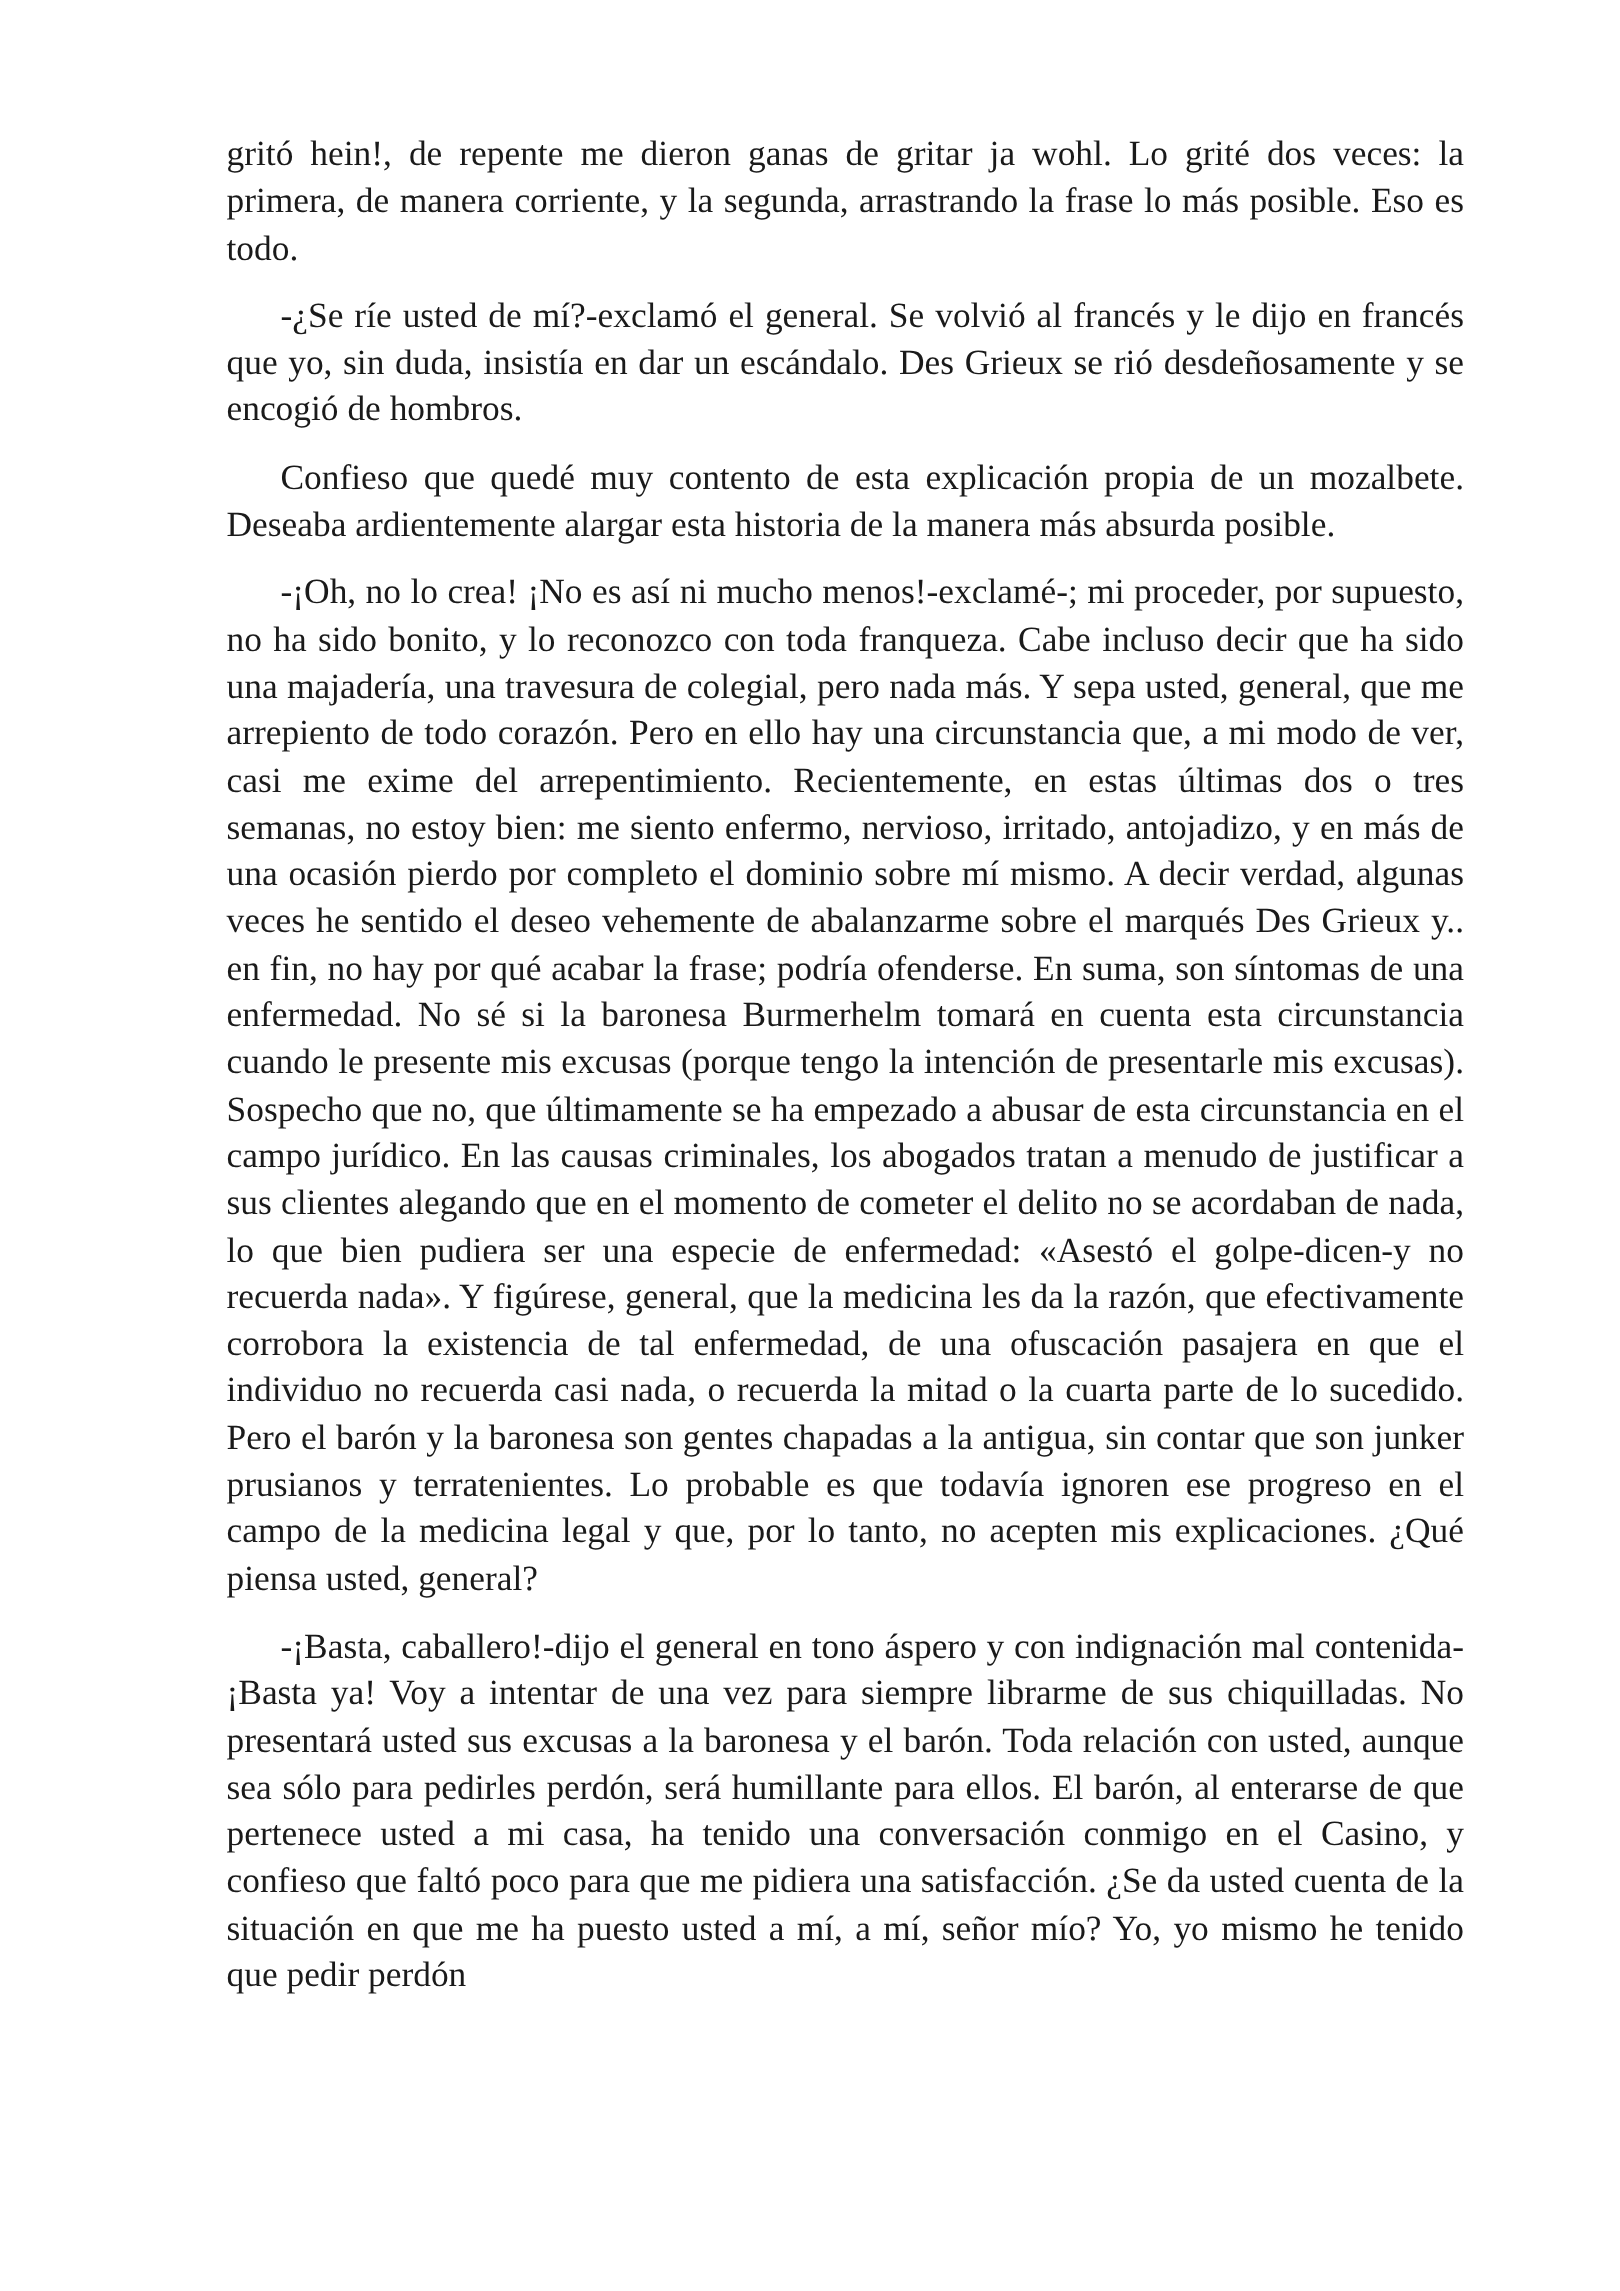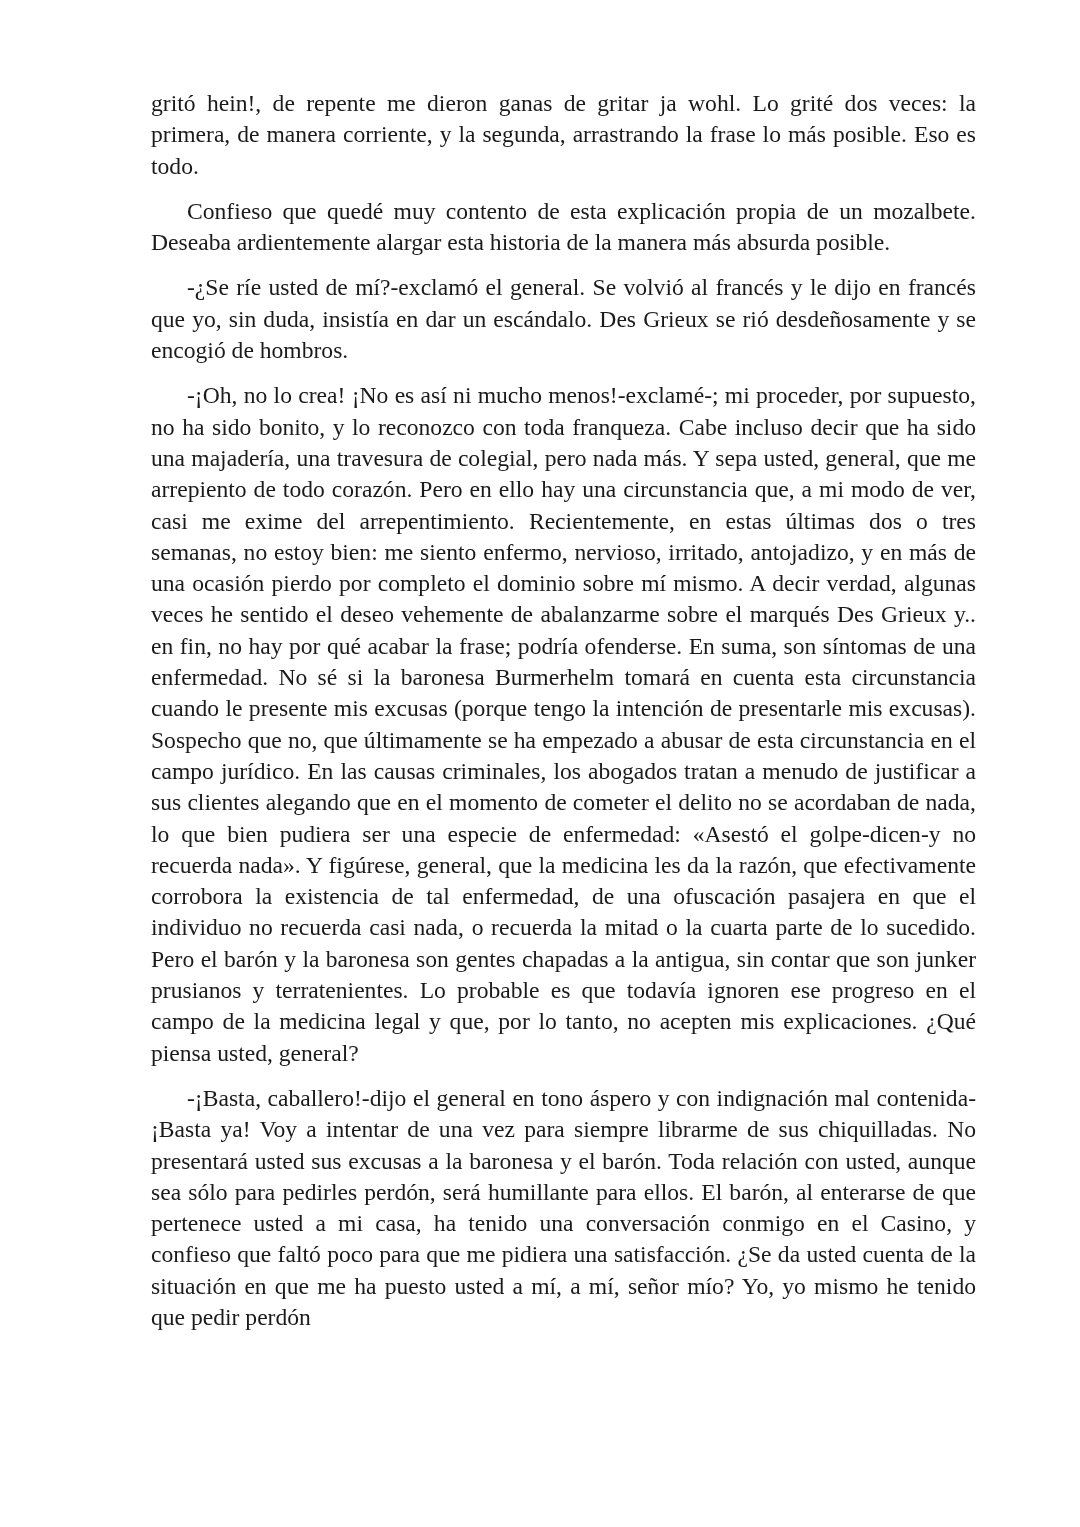--- a/index.html
+++ b/index.html
@@ -34,17 +34,17 @@
     }
     .page p.first {
       text-indent: 0;
     }
   </style>
 </head>
 <body>
 
 <div class="page">
   <p class="first">gritó hein!, de repente me dieron ganas de gritar ja wohl. Lo grité dos veces: la primera, de manera corriente, y la segunda, arrastrando la frase lo más posible. Eso es todo.</p>
+  <p class="indent">-¿Se ríe usted de mí?-exclamó el general. Se volvió al francés y le dijo en francés que yo, sin duda, insistía en dar un escándalo. Des Grieux se rió desdeñosamente y se encogió de hombros.</p>
   <p class="indent">Confieso que quedé muy contento de esta explicación propia de un mozalbete. Deseaba ardientemente alargar esta historia de la manera más absurda posible.</p>
-  <p class="indent">-¿Se ríe usted de mí?-exclamó el general. Se volvió al francés y le dijo en francés que yo, sin duda, insistía en dar un escándalo. Des Grieux se rió desdeñosamente y se encogió de hombros.</p>
   <p class="indent">-¡Oh, no lo crea! ¡No es así ni mucho menos!-exclamé-; mi proceder, por supuesto, no ha sido bonito, y lo reconozco con toda franqueza. Cabe incluso decir que ha sido una majadería, una travesura de colegial, pero nada más. Y sepa usted, general, que me arrepiento de todo corazón. Pero en ello hay una circunstancia que, a mi modo de ver, casi me exime del arrepentimiento. Recientemente, en estas últimas dos o tres semanas, no estoy bien: me siento enfermo, nervioso, irritado, antojadizo, y en más de una ocasión pierdo por completo el dominio sobre mí mismo. A decir verdad, algunas veces he sentido el deseo vehemente de abalanzarme sobre el marqués Des Grieux y.. en fin, no hay por qué acabar la frase; podría ofenderse. En suma, son síntomas de una enfermedad. No sé si la baronesa Burmerhelm tomará en cuenta esta circunstancia cuando le presente mis excusas (porque tengo la intención de presentarle mis excusas). Sospecho que no, que últimamente se ha empezado a abusar de esta circunstancia en el campo jurídico. En las causas criminales, los abogados tratan a menudo de justificar a sus clientes alegando que en el momento de cometer el delito no se acordaban de nada, lo que bien pudiera ser una especie de enfermedad: «Asestó el golpe-dicen-y no recuerda nada». Y figúrese, general, que la medicina les da la razón, que efectivamente corrobora la existencia de tal enfermedad, de una ofuscación pasajera en que el individuo no recuerda casi nada, o recuerda la mitad o la cuarta parte de lo sucedido. Pero el barón y la baronesa son gentes chapadas a la antigua, sin contar que son junker prusianos y terratenientes. Lo probable es que todavía ignoren ese progreso en el campo de la medicina legal y que, por lo tanto, no acepten mis explicaciones. ¿Qué piensa usted, general?</p>
   <p class="indent">-¡Basta, caballero!-dijo el general en tono áspero y con indignación mal contenida- ¡Basta ya! Voy a intentar de una vez para siempre librarme de sus chiquilladas. No presentará usted sus excusas a la baronesa y el barón. Toda relación con usted, aunque sea sólo para pedirles perdón, será humillante para ellos. El barón, al enterarse de que pertenece usted a mi casa, ha tenido una conversación conmigo en el Casino, y confieso que faltó poco para que me pidiera una satisfacción. ¿Se da usted cuenta de la situación en que me ha puesto usted a mí, a mí, señor mío? Yo, yo mismo he tenido que pedir perdón</p>
 </div>
 
 </body></html>

